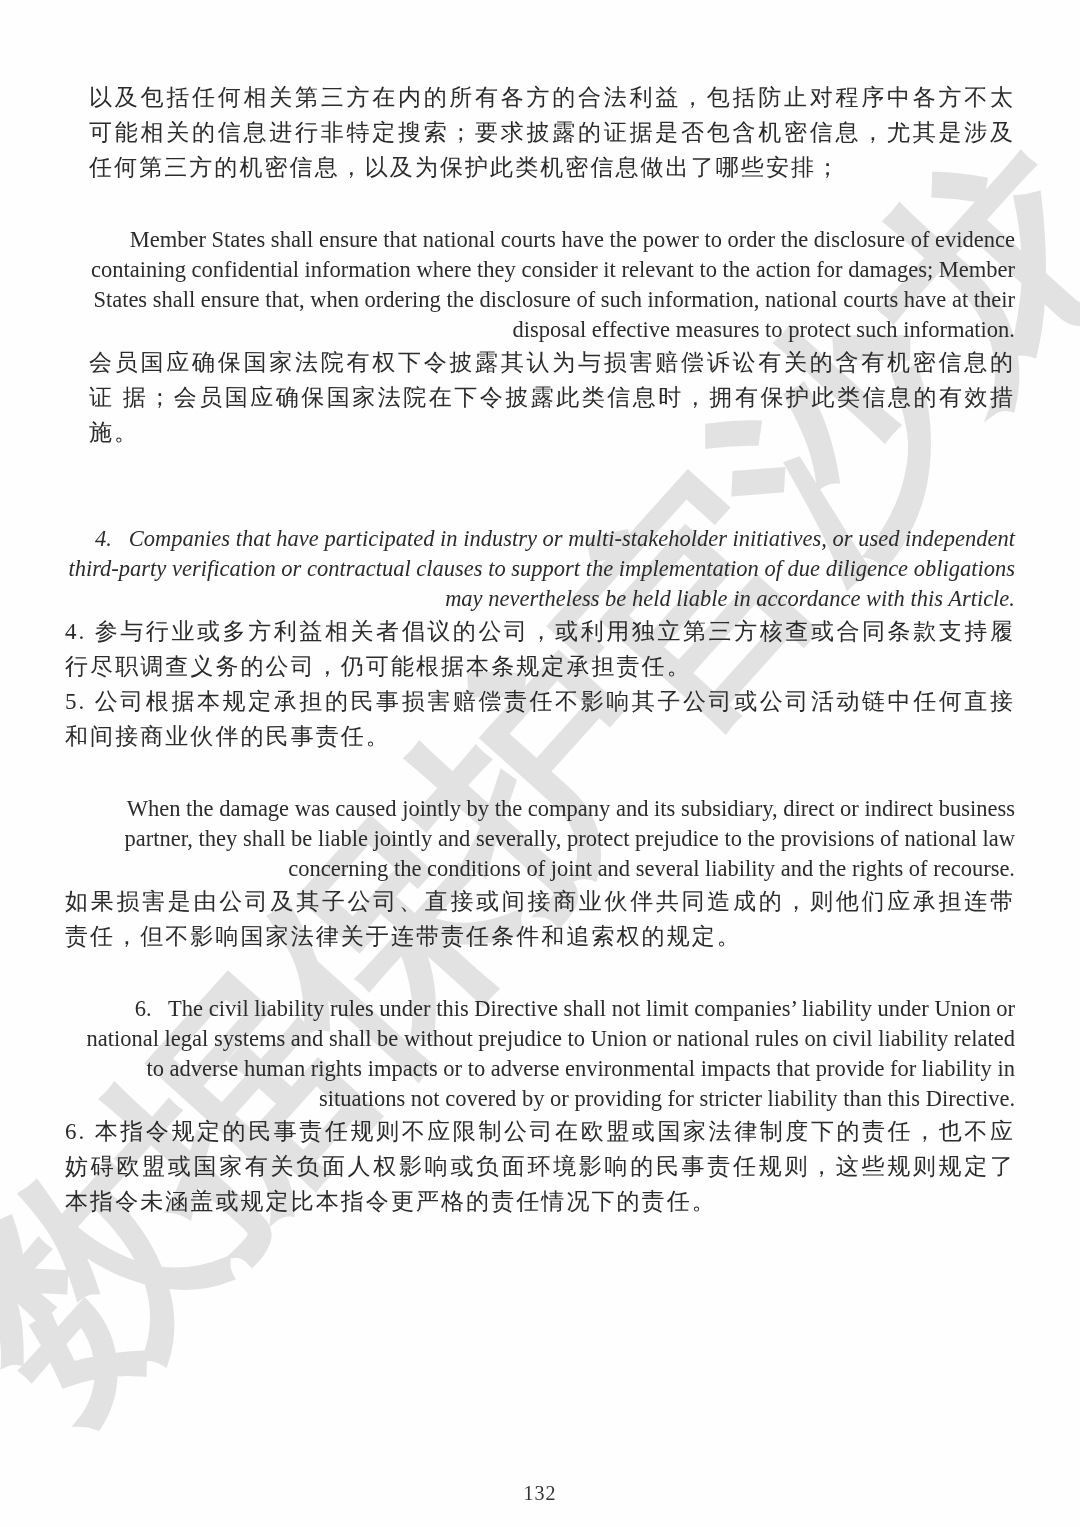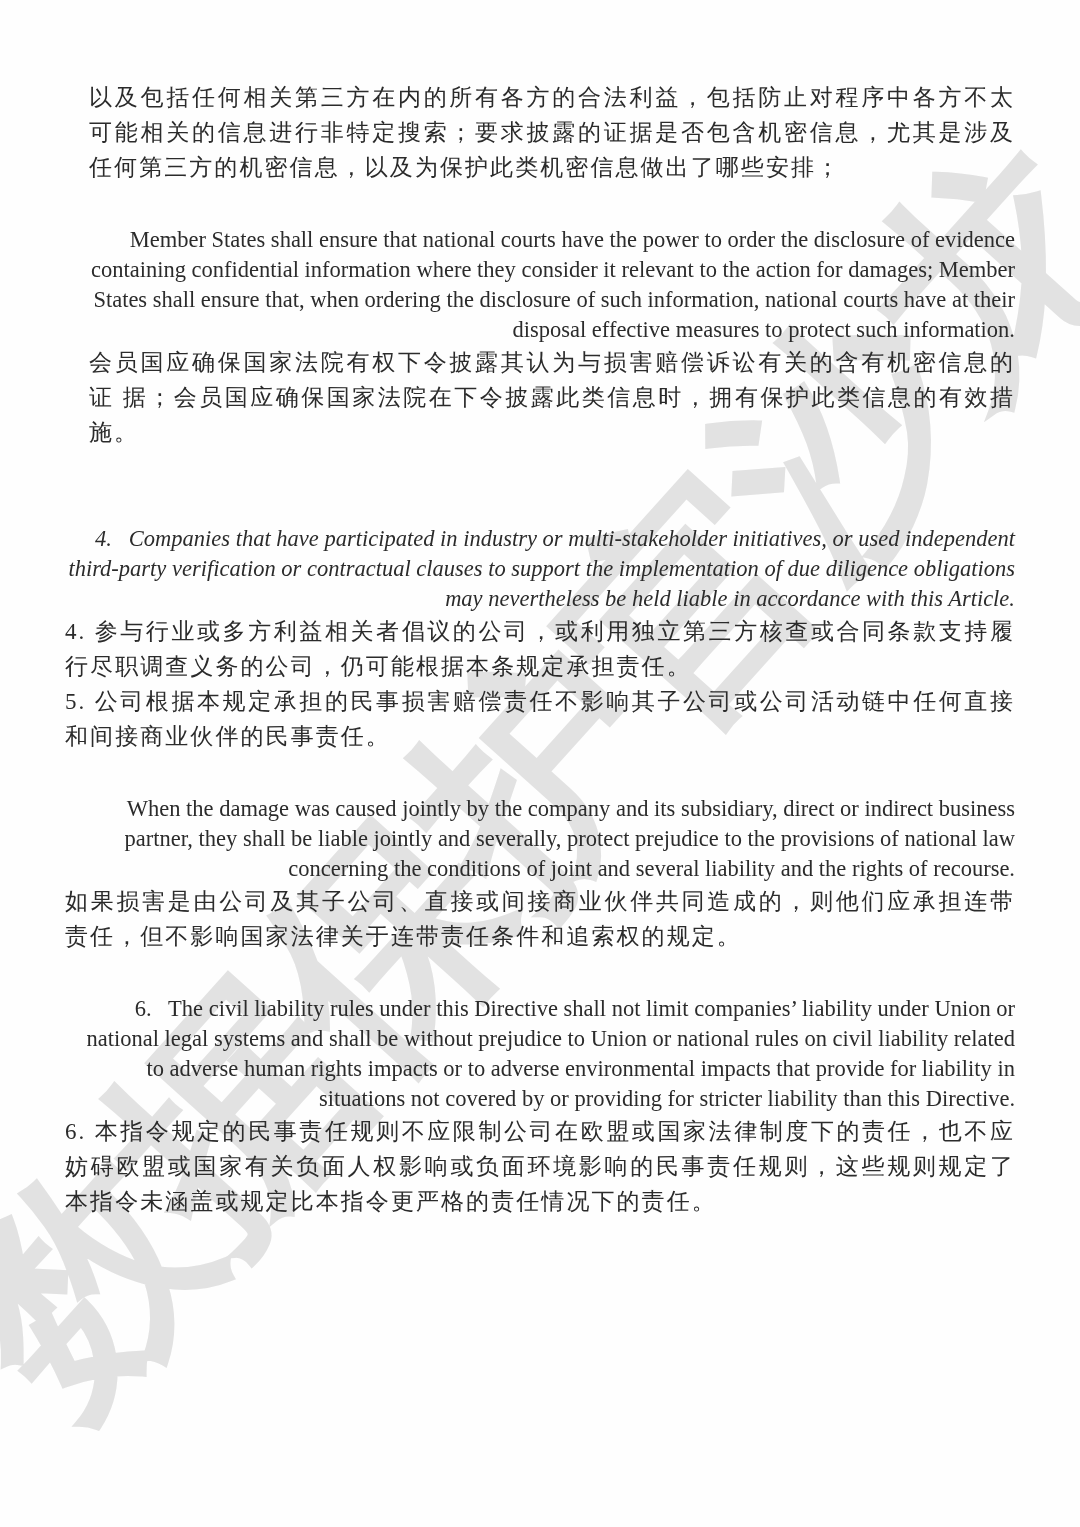--- a/index.html
+++ b/index.html
@@ -88,14 +88,17 @@
     <p class="en gap-sm">When the damage was caused jointly by the company and its subsidiary, direct or indirect business partner, they shall be liable jointly and severally, protect prejudice to the provisions of national law concerning the conditions of joint and several liability and the rights of recourse.</p>
 
     <p class="zh">如果损害是由公司及其子公司、直接或间接商业伙伴共同造成的，则他们应承担连带责任，但不影响国家法律关于连带责任条件和追索权的规定。</p>
 
     <p class="en gap-sm">6.   The civil liability rules under this Directive shall not limit companies’ liability under Union or national legal systems and shall be without prejudice to Union or national rules on civil liability related to adverse human rights impacts or to adverse environmental impacts that provide for liability in situations not covered by or providing for stricter liability than this Directive.</p>
 
     <p class="zh">6. 本指令规定的民事责任规则不应限制公司在欧盟或国家法律制度下的责任，也不应妨碍欧盟或国家有关负面人权影响或负面环境影响的民事责任规则，这些规则规定了本指令未涵盖或规定比本指令更严格的责任情况下的责任。</p>
 
   </div>
 
+  <div class="footer">
+    <span class="page-number">132</span>
+  </div>
 
 </div>
 
 </body></html>

